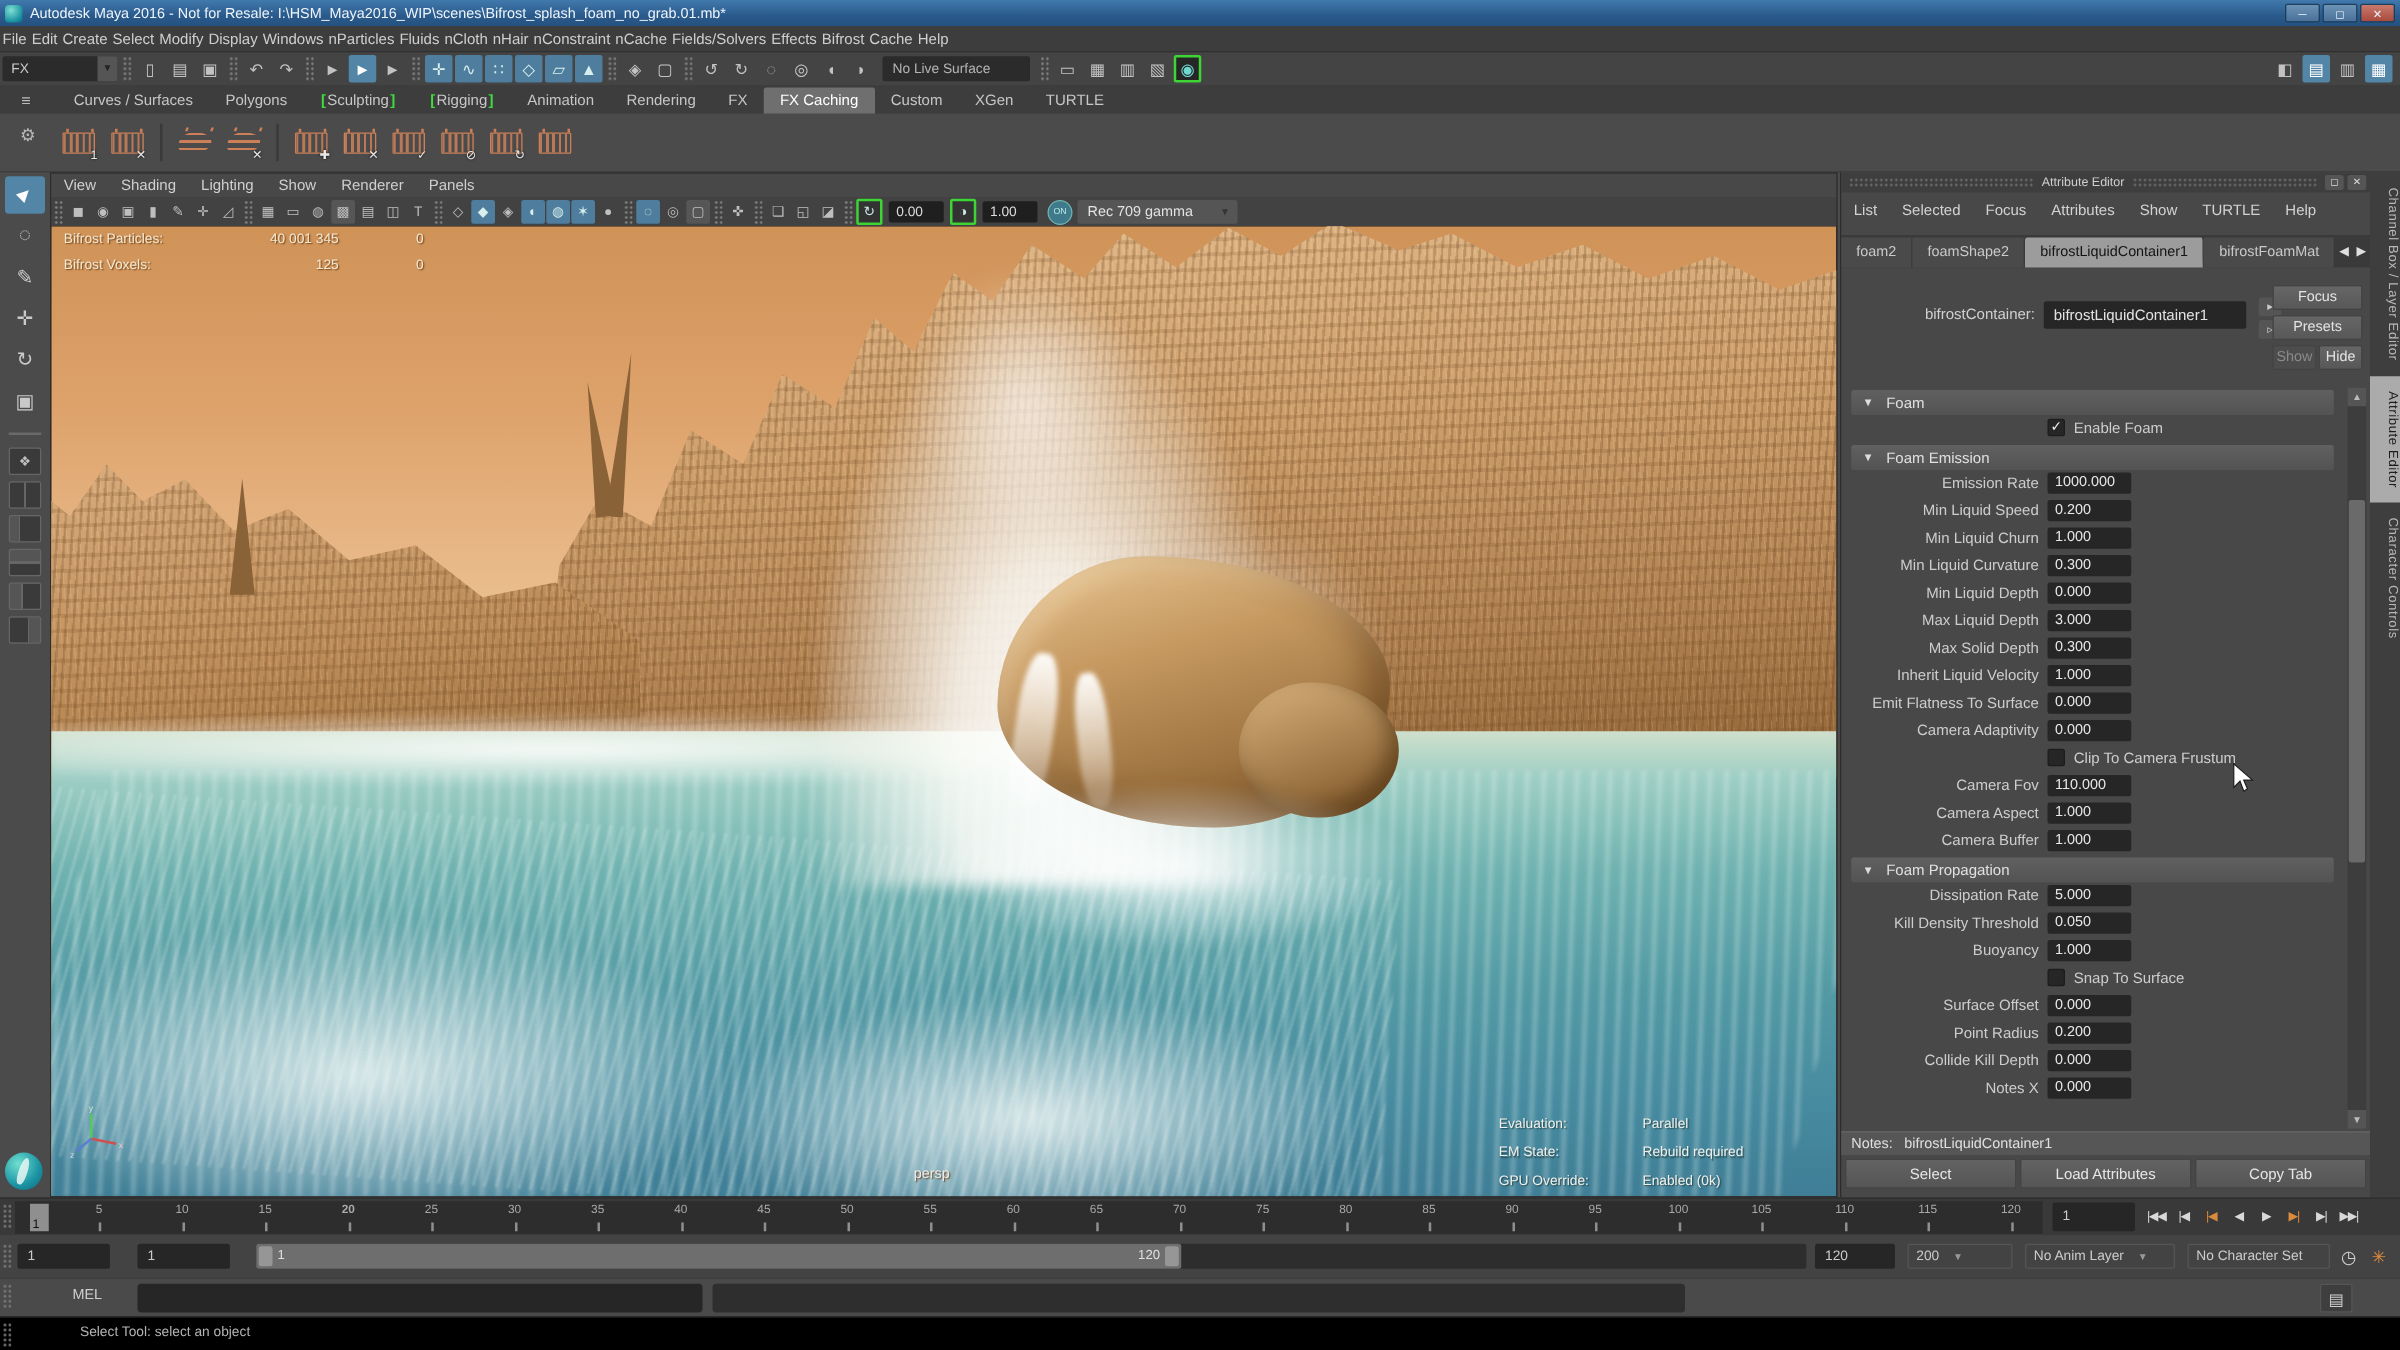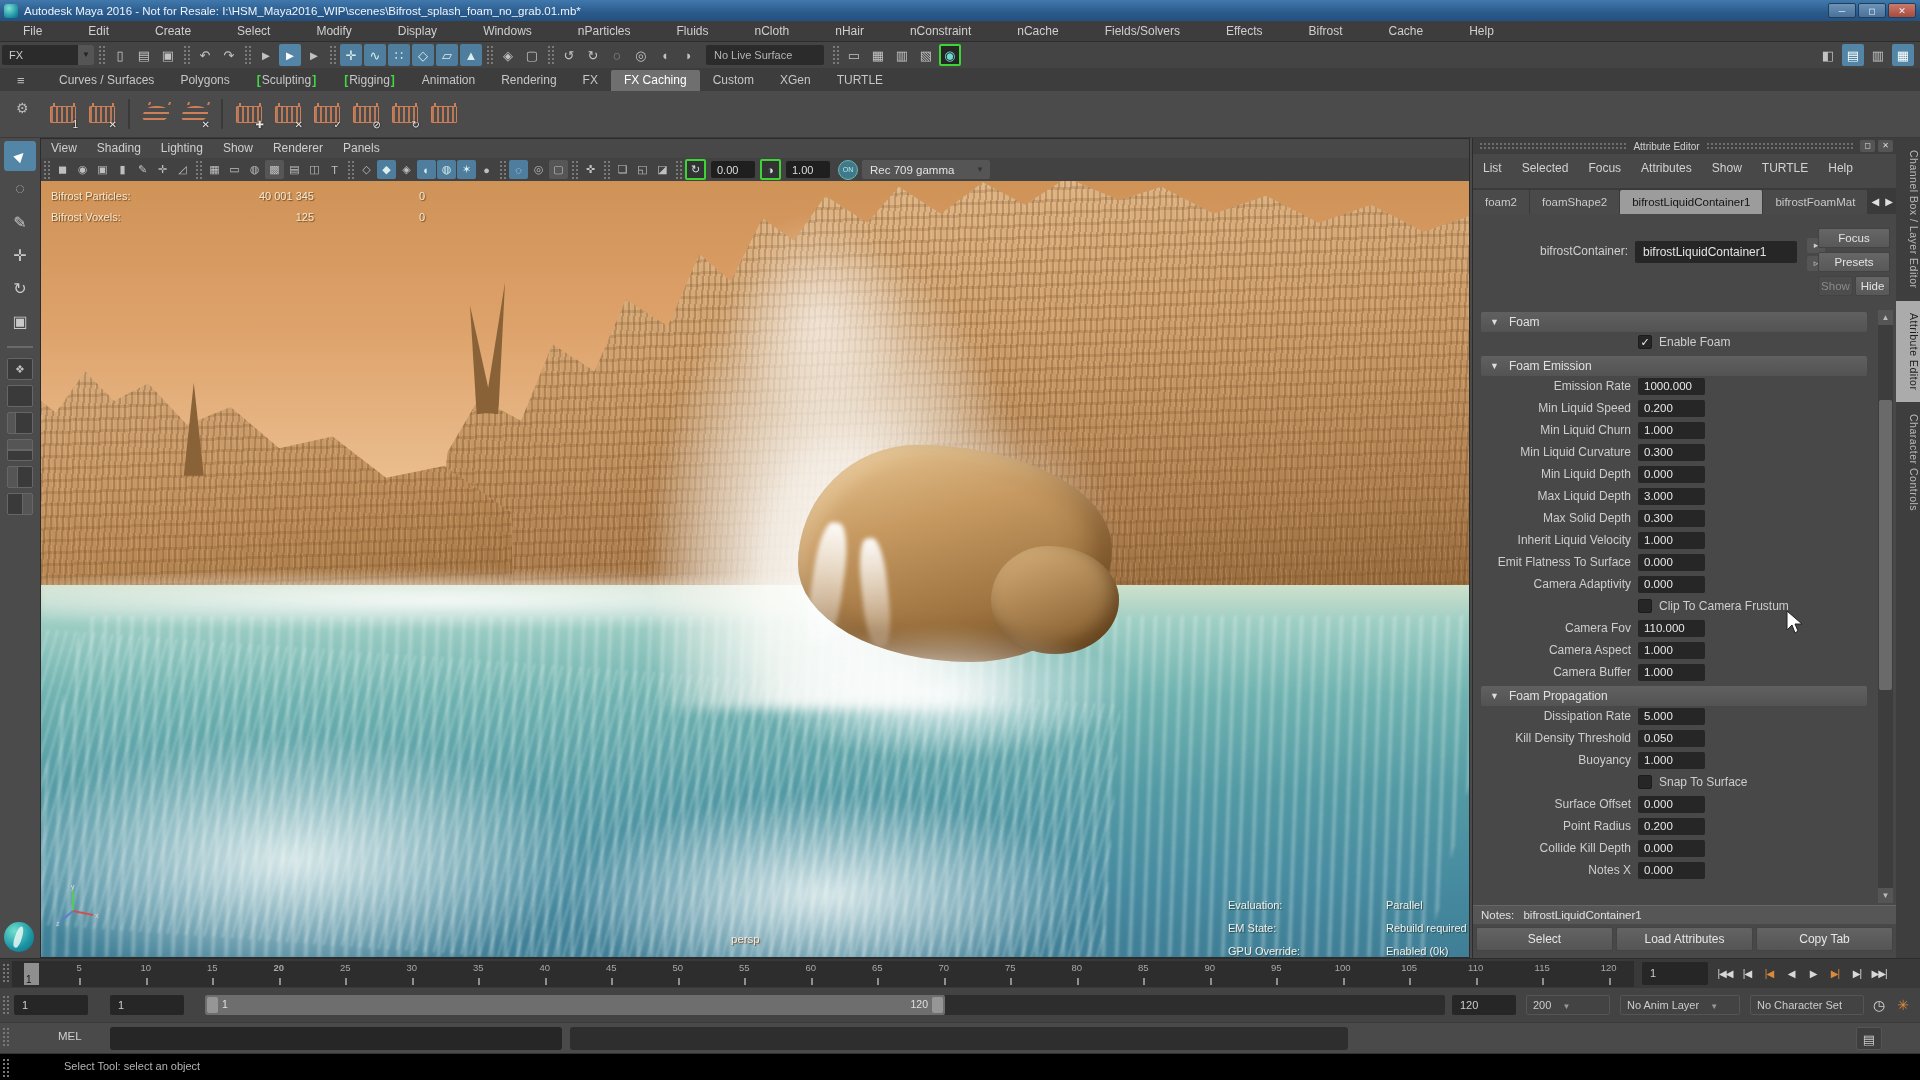--- a/index.html
+++ b/index.html
@@ -15,21 +15,21 @@
   #maya-logo { width:14px; height:14px; margin:0 6px 0 4px; border-radius:3px;
     background:radial-gradient(circle at 35% 30%,#7fe0d4,#188fa0 70%,#0d6b7e); }
   #win-btns { margin-left:auto; display:flex; gap:2px; padding-right:4px; }
   .wbtn { width:28px; height:15px; font-size:9px; line-height:15px; text-align:center;
     background:linear-gradient(#6d93b5,#49719a); border:1px solid #1d3f5e; border-radius:2px; color:#eaf2fa; }
   .wbtn.close { background:linear-gradient(#c97a6d,#a84a3c); }
 
   
   #menubar { position:absolute; left:0; top:21px; width:1920px; height:21px; background:#3d3d3d;
     border-bottom:1px solid #2c2c2c; display:flex; align-items:center; font-size:12px; color:#cfcfcf; }
-  .menu-item { padding:0 23px; line-height:20px; }
+  .menu-item { padding:0 2px; line-height:20px; }
 
   
   #statusline { position:absolute; left:0; top:42px; width:1920px; height:26px; background:#444;
     display:flex; align-items:center; gap:2px; }
   .vhandle { width:7px; height:20px; margin:0 2px;
     background-image:radial-gradient(#7a7a7a 1px,transparent 1.2px); background-size:4px 4px; }
   #menuset { width:92px; height:20px; background:#2b2b2b; border-radius:2px; display:flex;
     align-items:center; font-size:11px; color:#ccc; padding-left:7px; margin-left:2px; }
   #menuset .dd { margin-left:auto; width:16px; height:20px; background:#555; border-radius:0 2px 2px 0;
     font-size:8px; color:#222; text-align:center; line-height:20px; }
@@ -145,28 +145,28 @@
   #fore-rock-b { left:66.5%; top:47%; width:9%; height:14%;
     background:linear-gradient(160deg,#d8b27c,#8d6536 80%); border-radius:45% 55% 50% 50%/50% 50% 50% 50%;
     box-shadow:inset -8px -8px 16px rgba(60,35,10,.5); position:absolute; }
   .cascade { position:absolute; background:linear-gradient(180deg,rgba(255,255,255,.95),rgba(255,255,255,.15));
     filter:blur(2px); border-radius:40%; }
   #splash-burst { left:49%; top:57%; width:28%; height:18%;
     background:radial-gradient(ellipse,rgba(255,255,255,.85),transparent 68%); filter:blur(4px); }
 
   
   .hud { position:absolute; color:#f2e8d4; font-size:11px; text-shadow:1px 1px 1px rgba(110,65,20,.9); }
-  .hud-row { display:flex; height:21px; align-items:center;gap:43px; }
+  .hud-row { display:flex; height:21px; align-items:flex-start; }
   .hud-l { width:130px; }
   .hud-v { width:90px; text-align:right; }
   .hud-x { width:68px; text-align:right; }
   #hud-eval { left:1158px; top:712px; color:#f0f0ec; text-shadow:1px 1px 1px rgba(30,60,60,.8); }
   #hud-eval .hud-l { width:115px; }
   #hud-eval .hud-v { width:130px; text-align:left; }
-  #hud-eval .hud-row { height:23px;margin-left:29px; }
+  #hud-eval .hud-row { height:23px; }
   #hud-persp { left:690px; top:752px; color:#ececec; font-size:11.5px; }
   #axis-gizmo { left:14px; top:700px; }
   #cursor { position:absolute; left:1786px; top:610px; z-index:50; }
 
   
   #ae { position:absolute; left:1472px; top:138px; width:424px; height:820px; background:#484848;
     border-left:1px solid #2c2c2c; font-size:12px; }
   #ae-titlebar { position:absolute; left:0; top:0; width:100%; height:16px; background:#3e3e3e;
     display:flex; align-items:center; font-size:10px; color:#cfcfcf; }
   .dotfill { flex:1; height:8px; margin:0 6px;

